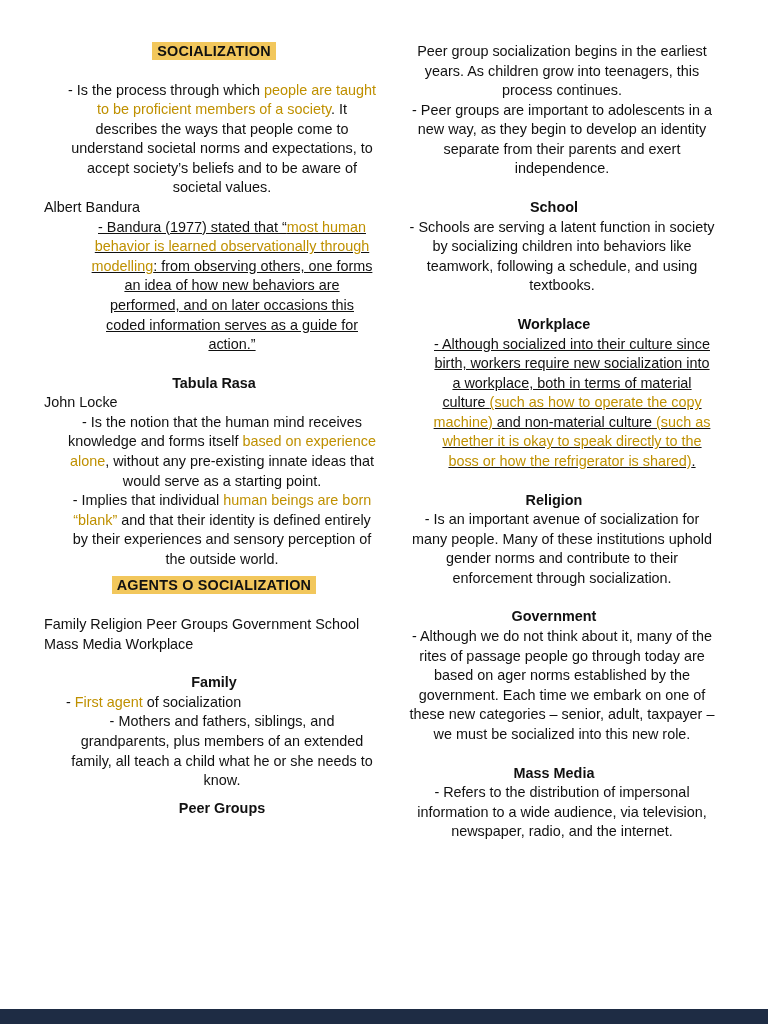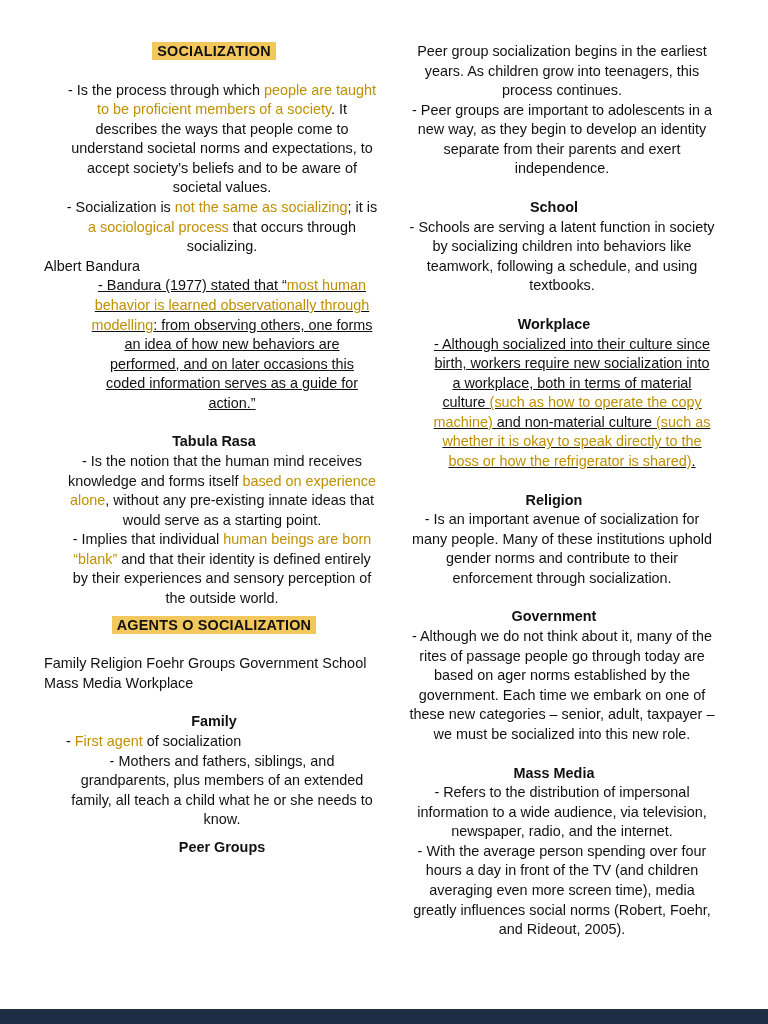--- a/index.html
+++ b/index.html
@@ -70,43 +70,42 @@
   }
 </style>
 </head>
 <body>
 
 <div class="page">
   <div class="columns">
     <div class="col">
         <div class="block title-wrap"><span class="title-hl">SOCIALIZATION</span></div>
         <div class="block para indent-1"><span>- Is the process through which </span><span class="gold">people are taught to be proficient members of a society</span><span>. It describes the ways that people come to understand societal norms and expectations, to accept society’s beliefs and to be aware of societal values.</span></div>
-        <div class="block para indent-1"><span>- Socialization is </span><span class="gold">not the same as socializing</span><span>; it  is </span><span class="gold">a sociological process</span><span> that occurs through socializing.</span></div>
         <div class="block plain">Albert Bandura</div>
         <div class="block para indent-2"><span>- Bandura (1977) stated that “</span><span class="gold">most human behavior is learned observationally through modelling</span><span>: from observing others, one forms an idea of how new behaviors are performed, and on later occasions this coded information serves as a guide for action.”</span></div>
         <div class="block heading indent-0">Tabula Rasa</div>
+        <div class="block plain">John Locke</div>
         <div class="block para indent-1"><span>- Is the notion that the human mind receives knowledge and forms itself </span><span class="gold">based on experience alone</span><span>, without any pre-existing innate ideas that would serve as a starting point.</span></div>
         <div class="block para indent-1"><span>- Implies that individual </span><span class="gold">human beings are born “blank”</span><span> and that their identity is defined entirely by their experiences and sensory perception of the outside world.</span></div>
         <div class="block title-wrap"><span class="title-hl">AGENTS O SOCIALIZATION</span></div>
-        <div class="block plain">Family Religion  Foehr Groups Government  School Mass Media  Workplace</div>
+        <div class="block plain">Family Religion  Peer Groups Government  School Mass Media  Workplace</div>
         <div class="block heading indent-0">Family</div>
         <div class="block para indent-1 align-left"><span>- </span><span class="gold">First agent</span><span> of socialization</span></div>
         <div class="block para indent-1"><span>- Mothers and fathers, siblings, and grandparents, plus members of an extended family, all teach a child what he or she needs to know.</span></div>
         <div class="block heading indent-1" style="margin-top: 8px;">Peer Groups</div>
       </div>
     <div class="col">
         <div class="block para indent-1"><span>Peer group socialization begins in the earliest years. As children grow into teenagers, this process continues.</span></div>
         <div class="block para indent-1"><span>- Peer groups are important to adolescents in  a new way, as they begin to develop an identity separate from their parents and exert independence.</span></div>
         <div class="block heading indent-0">School</div>
         <div class="block para indent-1"><span>- Schools are serving a latent function in  society by socializing children into behaviors  like teamwork, following a schedule, and  using textbooks.</span></div>
         <div class="block heading indent-0">Workplace</div>
         <div class="block para indent-2"><span>- Although socialized into their culture since birth, workers require new socialization into  a workplace, both in terms of material culture </span><span class="gold">(such as how to operate the copy machine)</span><span> and non-material culture </span><span class="gold">(such as whether it is okay to speak directly to the boss or how the refrigerator is shared)</span><span>.</span></div>
         <div class="block heading indent-0">Religion</div>
         <div class="block para indent-1"><span>- Is an important avenue of socialization for many people. Many of these institutions uphold gender norms and contribute to  their enforcement through socialization.</span></div>
         <div class="block heading indent-0">Government</div>
         <div class="block para indent-1"><span>- Although we do not think about it, many of the rites of passage people go through today are based on ager norms established by the government. Each time we embark on one of these new categories – senior, adult, taxpayer – we must be socialized into this new role.</span></div>
         <div class="block heading indent-0">Mass Media</div>
         <div class="block para indent-1"><span>- Refers to the distribution of impersonal information to a wide audience, via  television, newspaper, radio, and the  internet.</span></div>
-        <div class="block para indent-1"><span>- With the average person spending over four hours a day in front of the TV (and children averaging even more screen time), media greatly influences social norms (Robert, Foehr, and Rideout, 2005).</span></div>
       </div>
   </div>
   <div class="footer-bar"></div>
 </div>
 
 </body></html>

